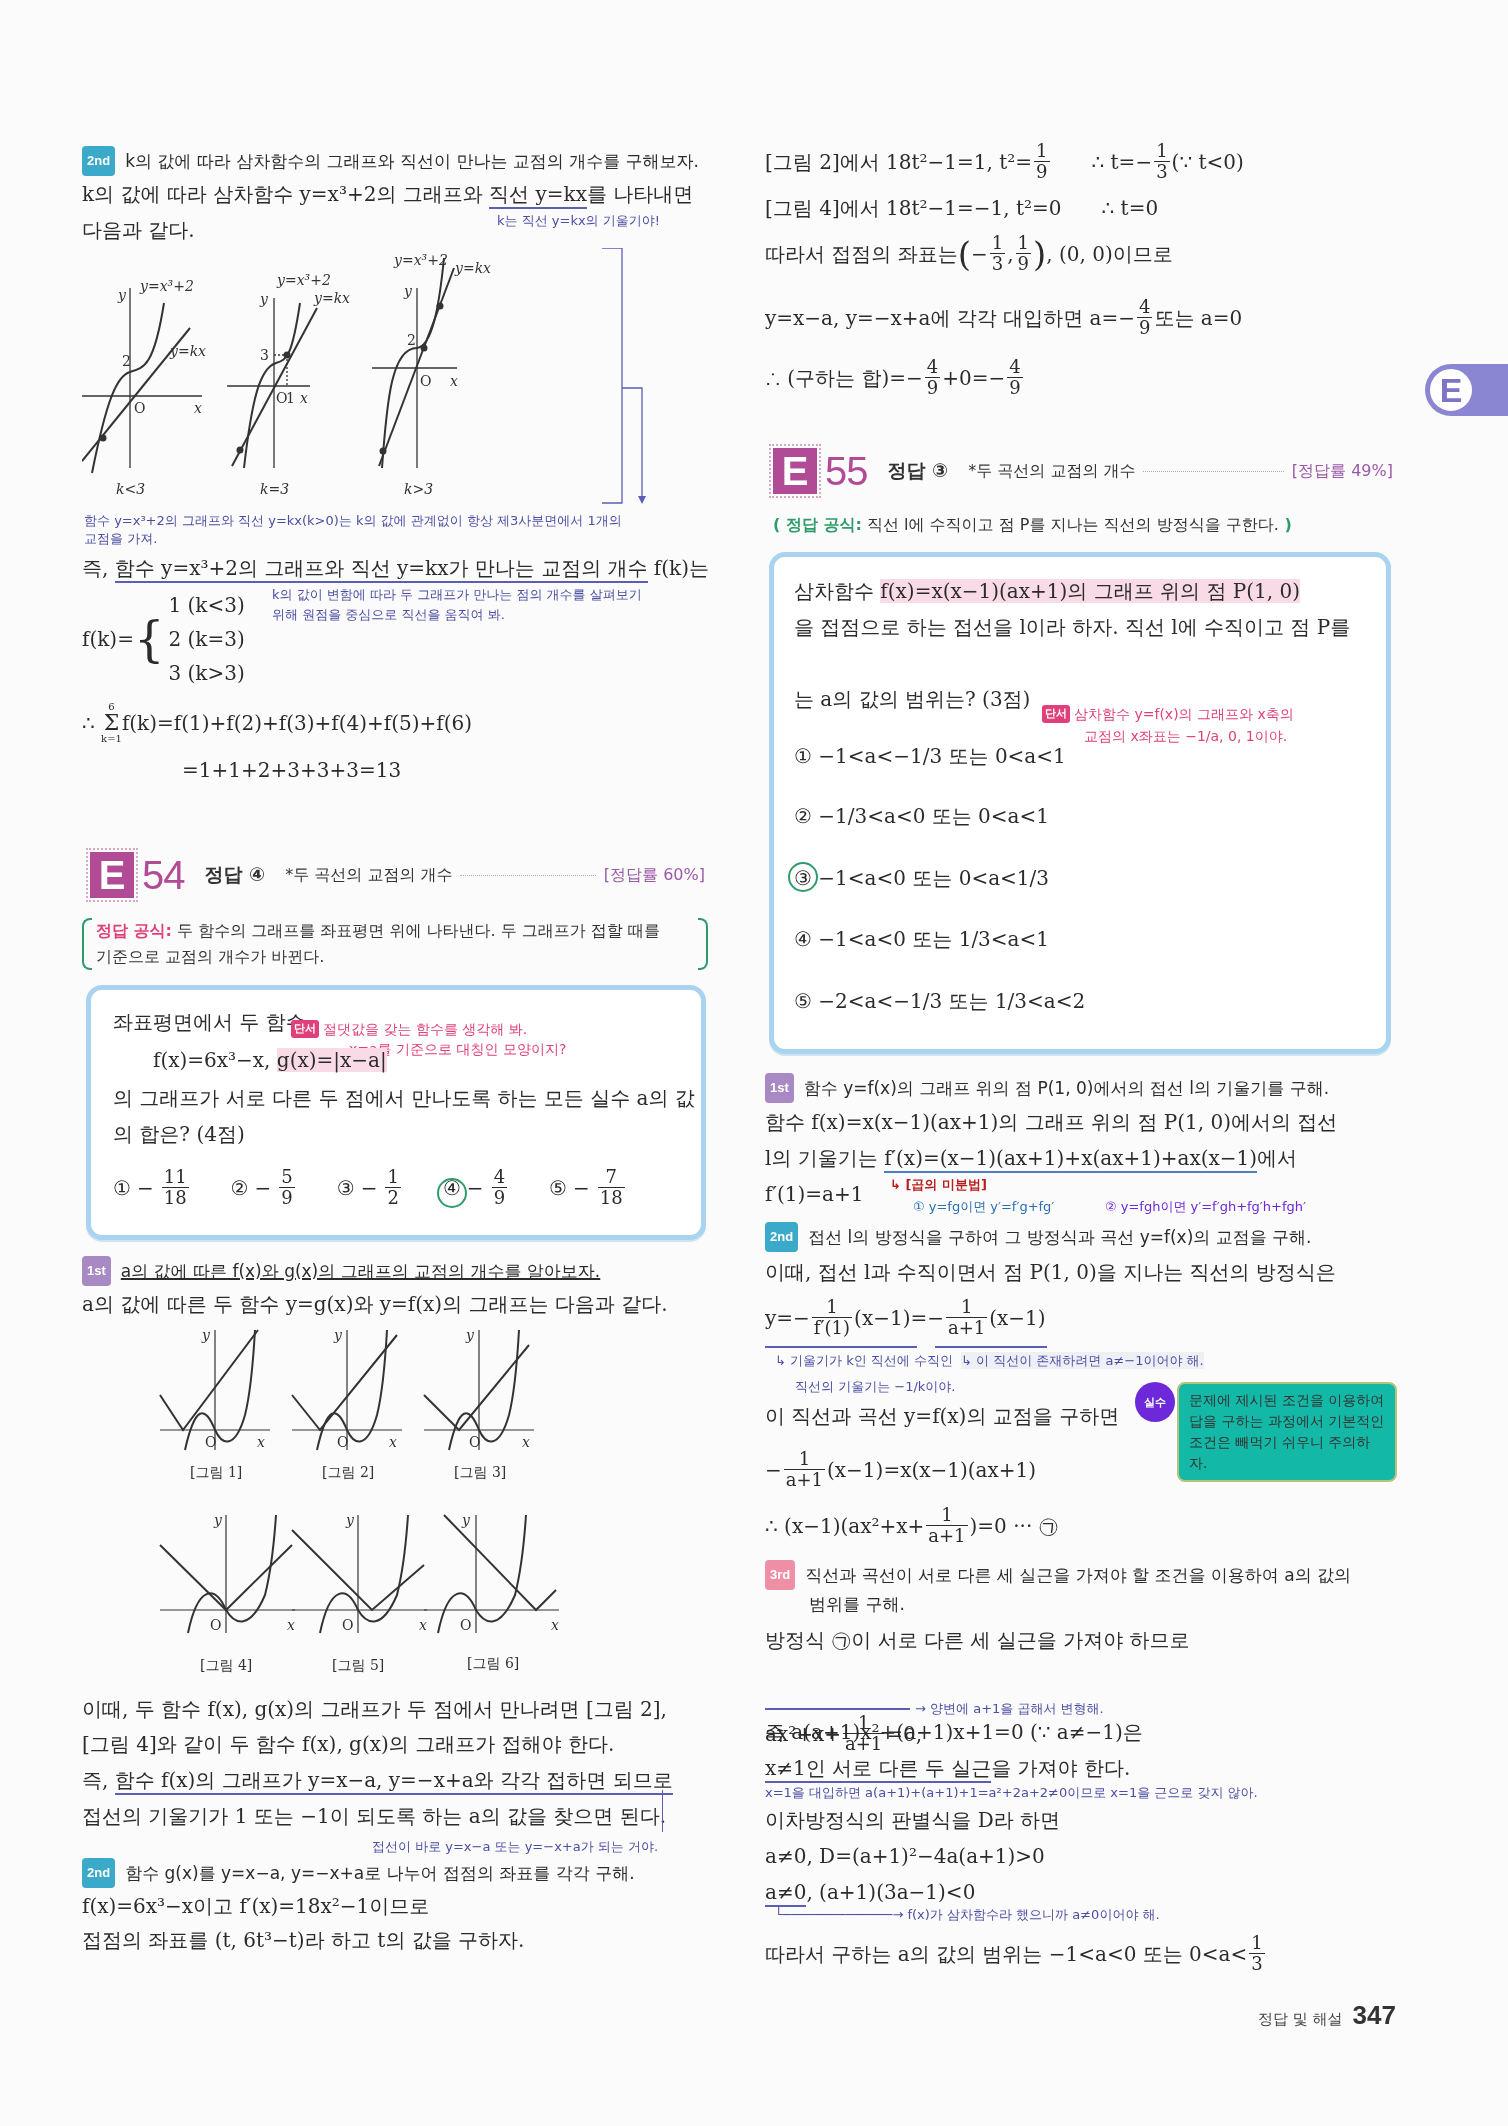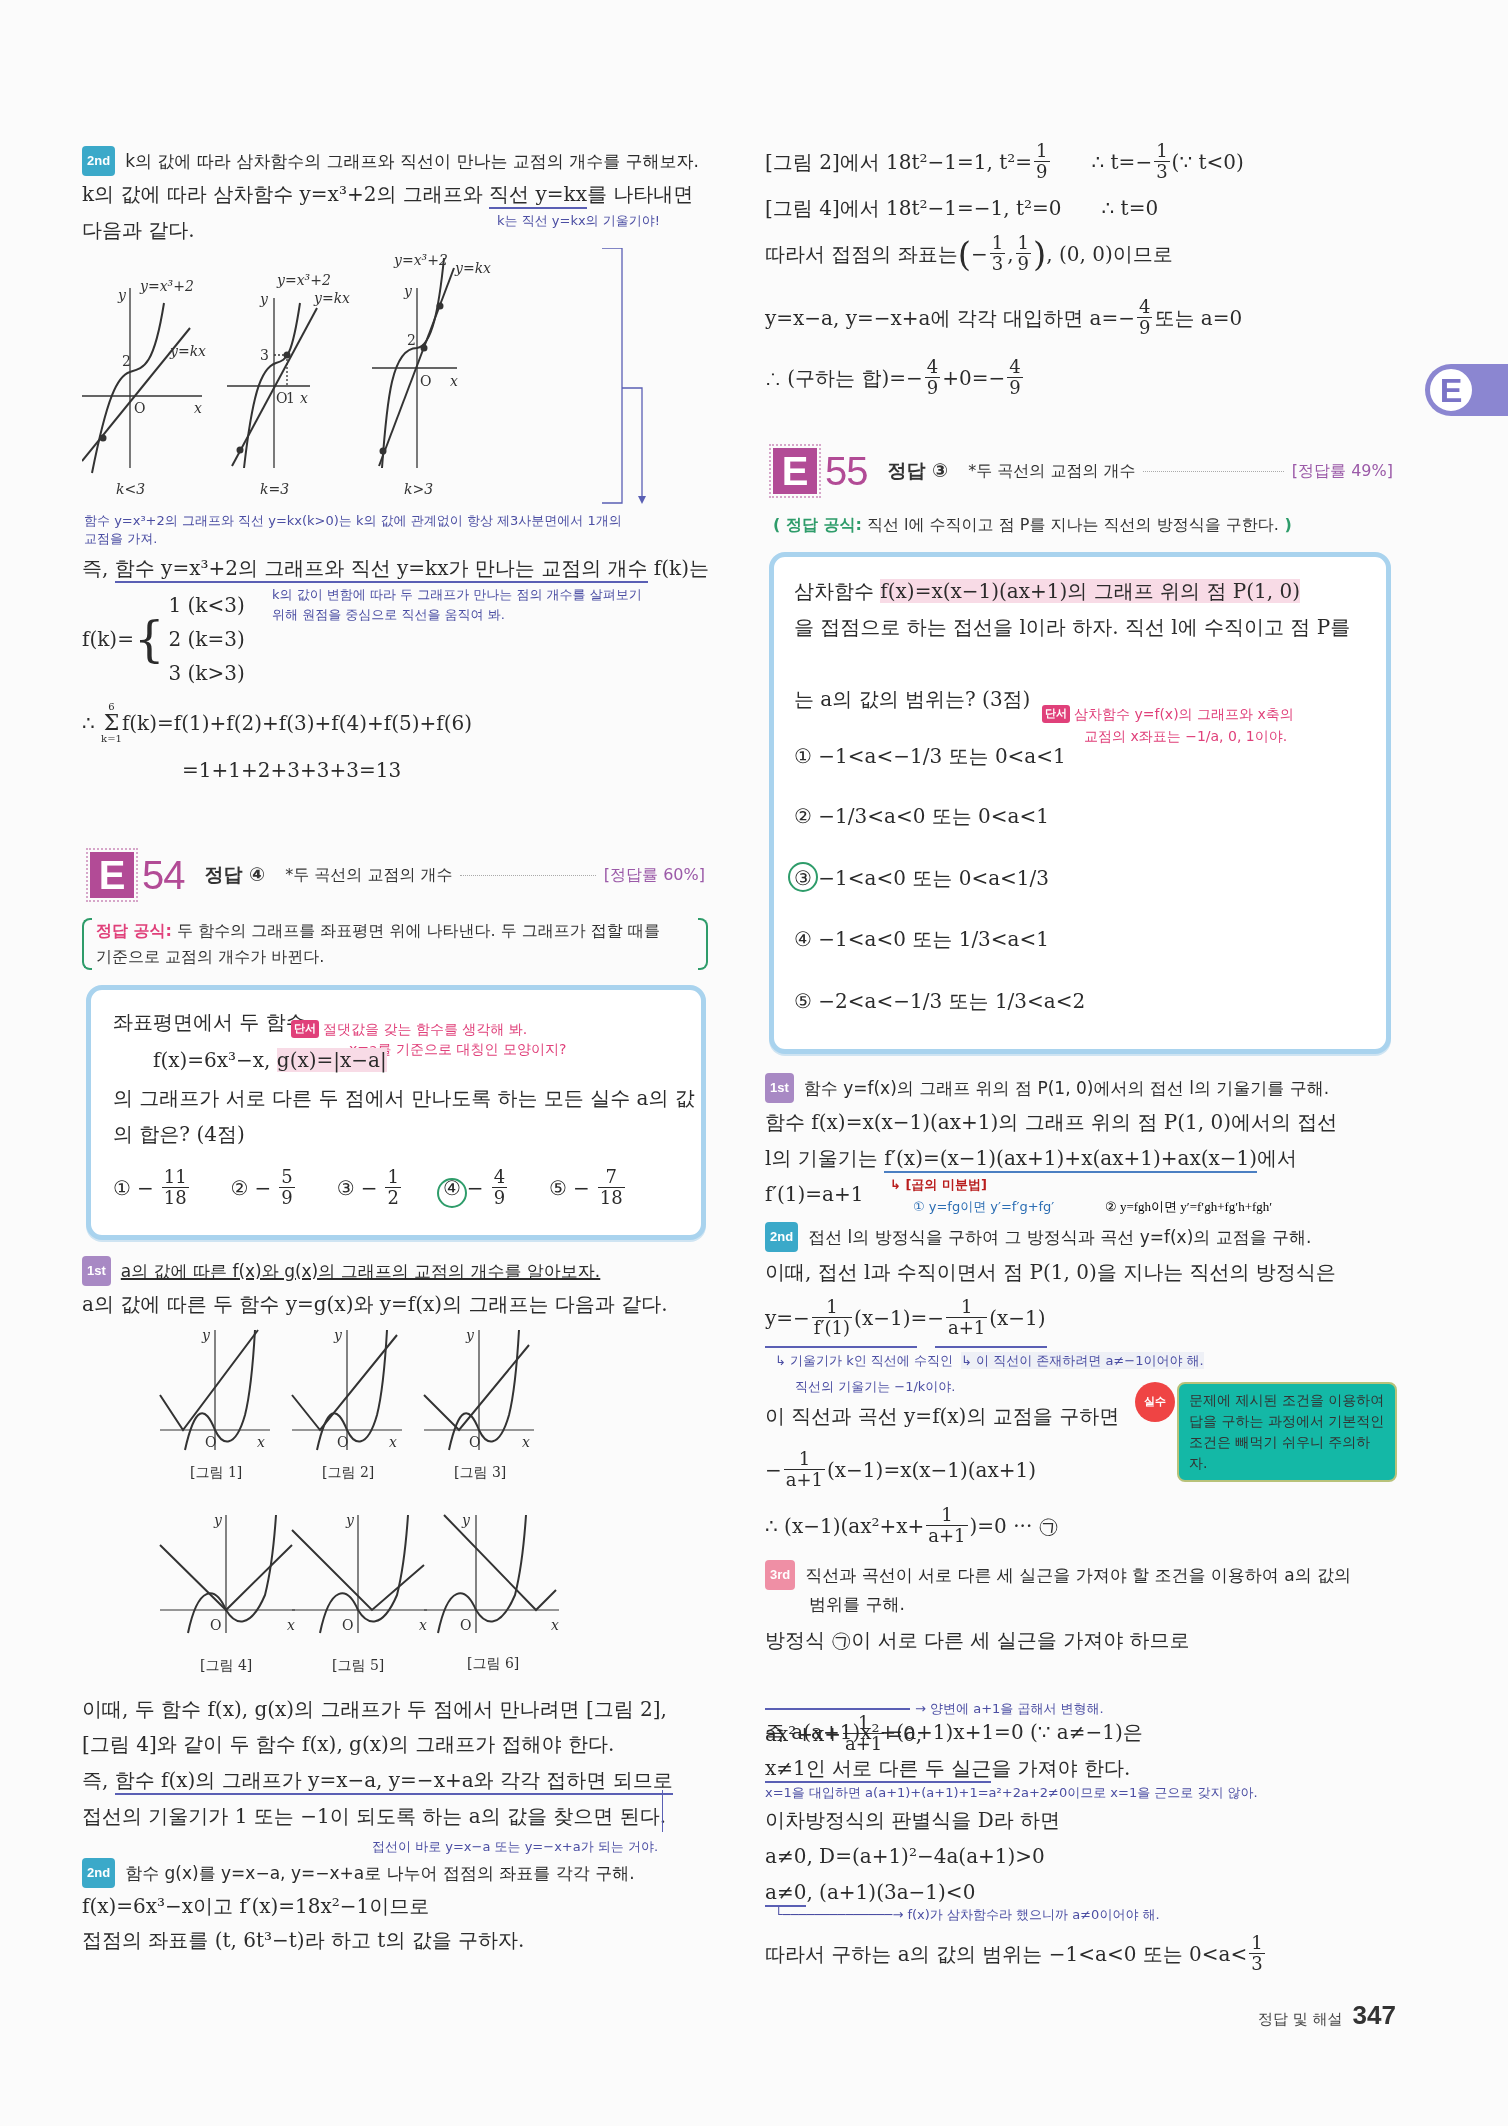--- a/index.html
+++ b/index.html
@@ -38,21 +38,21 @@
   .brk.r { right: -14px; border-left: none; border-radius: 0 8px 8px 0; }
   .qbox { position: absolute; border: 5px solid #a9d3ee; border-radius: 16px; background: #fff; box-shadow: 0 2px 0 #cfe4f2; }
   .dansu { display: inline-block; background: #e0407a; color: #fff; font-size: 11px; font-weight: bold; padding: 0 3px; border-radius: 3px; margin-right: 4px; vertical-align: 2px; }
   .choice-circle { display: inline-block; width: 30px; height: 30px; border: 2.5px solid #2e9c6a; border-radius: 50%; position: absolute; }
   .side-tab { position: absolute; left: 1425px; top: 364px; width: 83px; height: 52px; background: #8b86d1; border-radius: 26px 0 0 26px; }
   .side-tab .circ { position: absolute; left: 2px; top: 2px; width: 48px; height: 48px; border-radius: 50%; background: #fff; border: 3px solid #8b86d1; color: #7b74c7; font-family: "Liberation Sans", sans-serif; font-weight: bold; font-size: 34px; display: flex; align-items: center; justify-content: center; }
   .footer { position: absolute; right: 112px; top: 2000px; display: flex; align-items: baseline; gap: 10px; }
   .footer .t { font-family: "DejaVu Sans", sans-serif; font-size: 15px; color: #444; }
   .footer .p { font-family: "Liberation Sans", sans-serif; font-weight: bold; font-size: 26px; color: #333; }
   .tip { position: absolute; border: 2px solid #b8c27a; border-radius: 8px; background: #14b8a6; padding: 6px 10px; font-family: "DejaVu Sans", sans-serif; font-size: 14px; line-height: 21px; color: #333; }
-  .silsu { position: absolute; width: 40px; height: 40px; border-radius: 50%; background: #ef4444; color: #fff; font-family: Liberation Mono, monospace; font-size: 11px; font-weight: bold; display: flex; align-items: center; justify-content: center; text-align: left; line-height: 12px; }
+  .silsu { position: absolute; width: 40px; height: 40px; border-radius: 50%; background: #6d28d9; color: #fff; font-family: Liberation Serif, serif; font-size: 11px; font-weight: bold; display: flex; align-items: center; justify-content: center; text-align: left; line-height: 12px; }
   .piece { display: inline-block; vertical-align: middle; font-size: 48px; line-height: 1; font-weight: 200; margin-right: 4px; }
   svg text { font-family: "DejaVu Serif", serif; }
 </style>
 </head>
 <body>
 
 <div class="side-tab">
   <div class="circ">E</div>
 </div>
 
@@ -421,21 +421,21 @@
   <div class="line" style="top:1073px;">
     <span class="step s1">1st</span><span class="step-text">함수 y=f(x)의 그래프 위의 점 P(1, 0)에서의 접선 l의 기울기를 구해.</span>
   </div>
   <div class="line" style="top:1108px;">함수 f(x)=x(x−1)(ax+1)의 그래프 위의 점 P(1, 0)에서의 접선</div>
   <div class="line" style="top:1144px;">
     <span>l의 기울기는 </span><span class="ul-blue">f′(x)=(x−1)(ax+1)+x(ax+1)+ax(x−1)</span><span>에서</span>
   </div>
   <div class="line" style="top:1180px;">f′(1)=a+1</div>
   <div class="note abs" style="top:1176px; left:125px; color:#b91c1c; font-weight:bold;">↳ <span>[곱의 미분법]</span></div>
   <div class="note abs" style="top:1198px; left:148px; color:#2b6db3;">① y=fg이면 y′=f′g+fg′</div>
-  <div class="note abs" style="top:1198px; left:340px; color:#000000;font-family:Liberation Serif, serif;">② y=fgh이면 y′=f′gh+fg′h+fgh′</div>
+  <div class="note abs" style="top:1198px; left:340px; color:#6d28d9;">② y=fgh이면 y′=f′gh+fg′h+fgh′</div>
 
   <div class="line" style="top:1222px;">
     <span class="step s2">2nd</span><span class="step-text">접선 l의 방정식을 구하여 그 방정식과 곡선 y=f(x)의 교점을 구해.</span>
   </div>
   <div class="line" style="top:1258px;">이때, 접선 l과 수직이면서 점 P(1, 0)을 지나는 직선의 방정식은</div>
 
   <div class="line" style="top:1298px; display:flex; align-items:center;">
     <span>y=−</span>
     <span class="frac">
         <span class="n">1</span>

